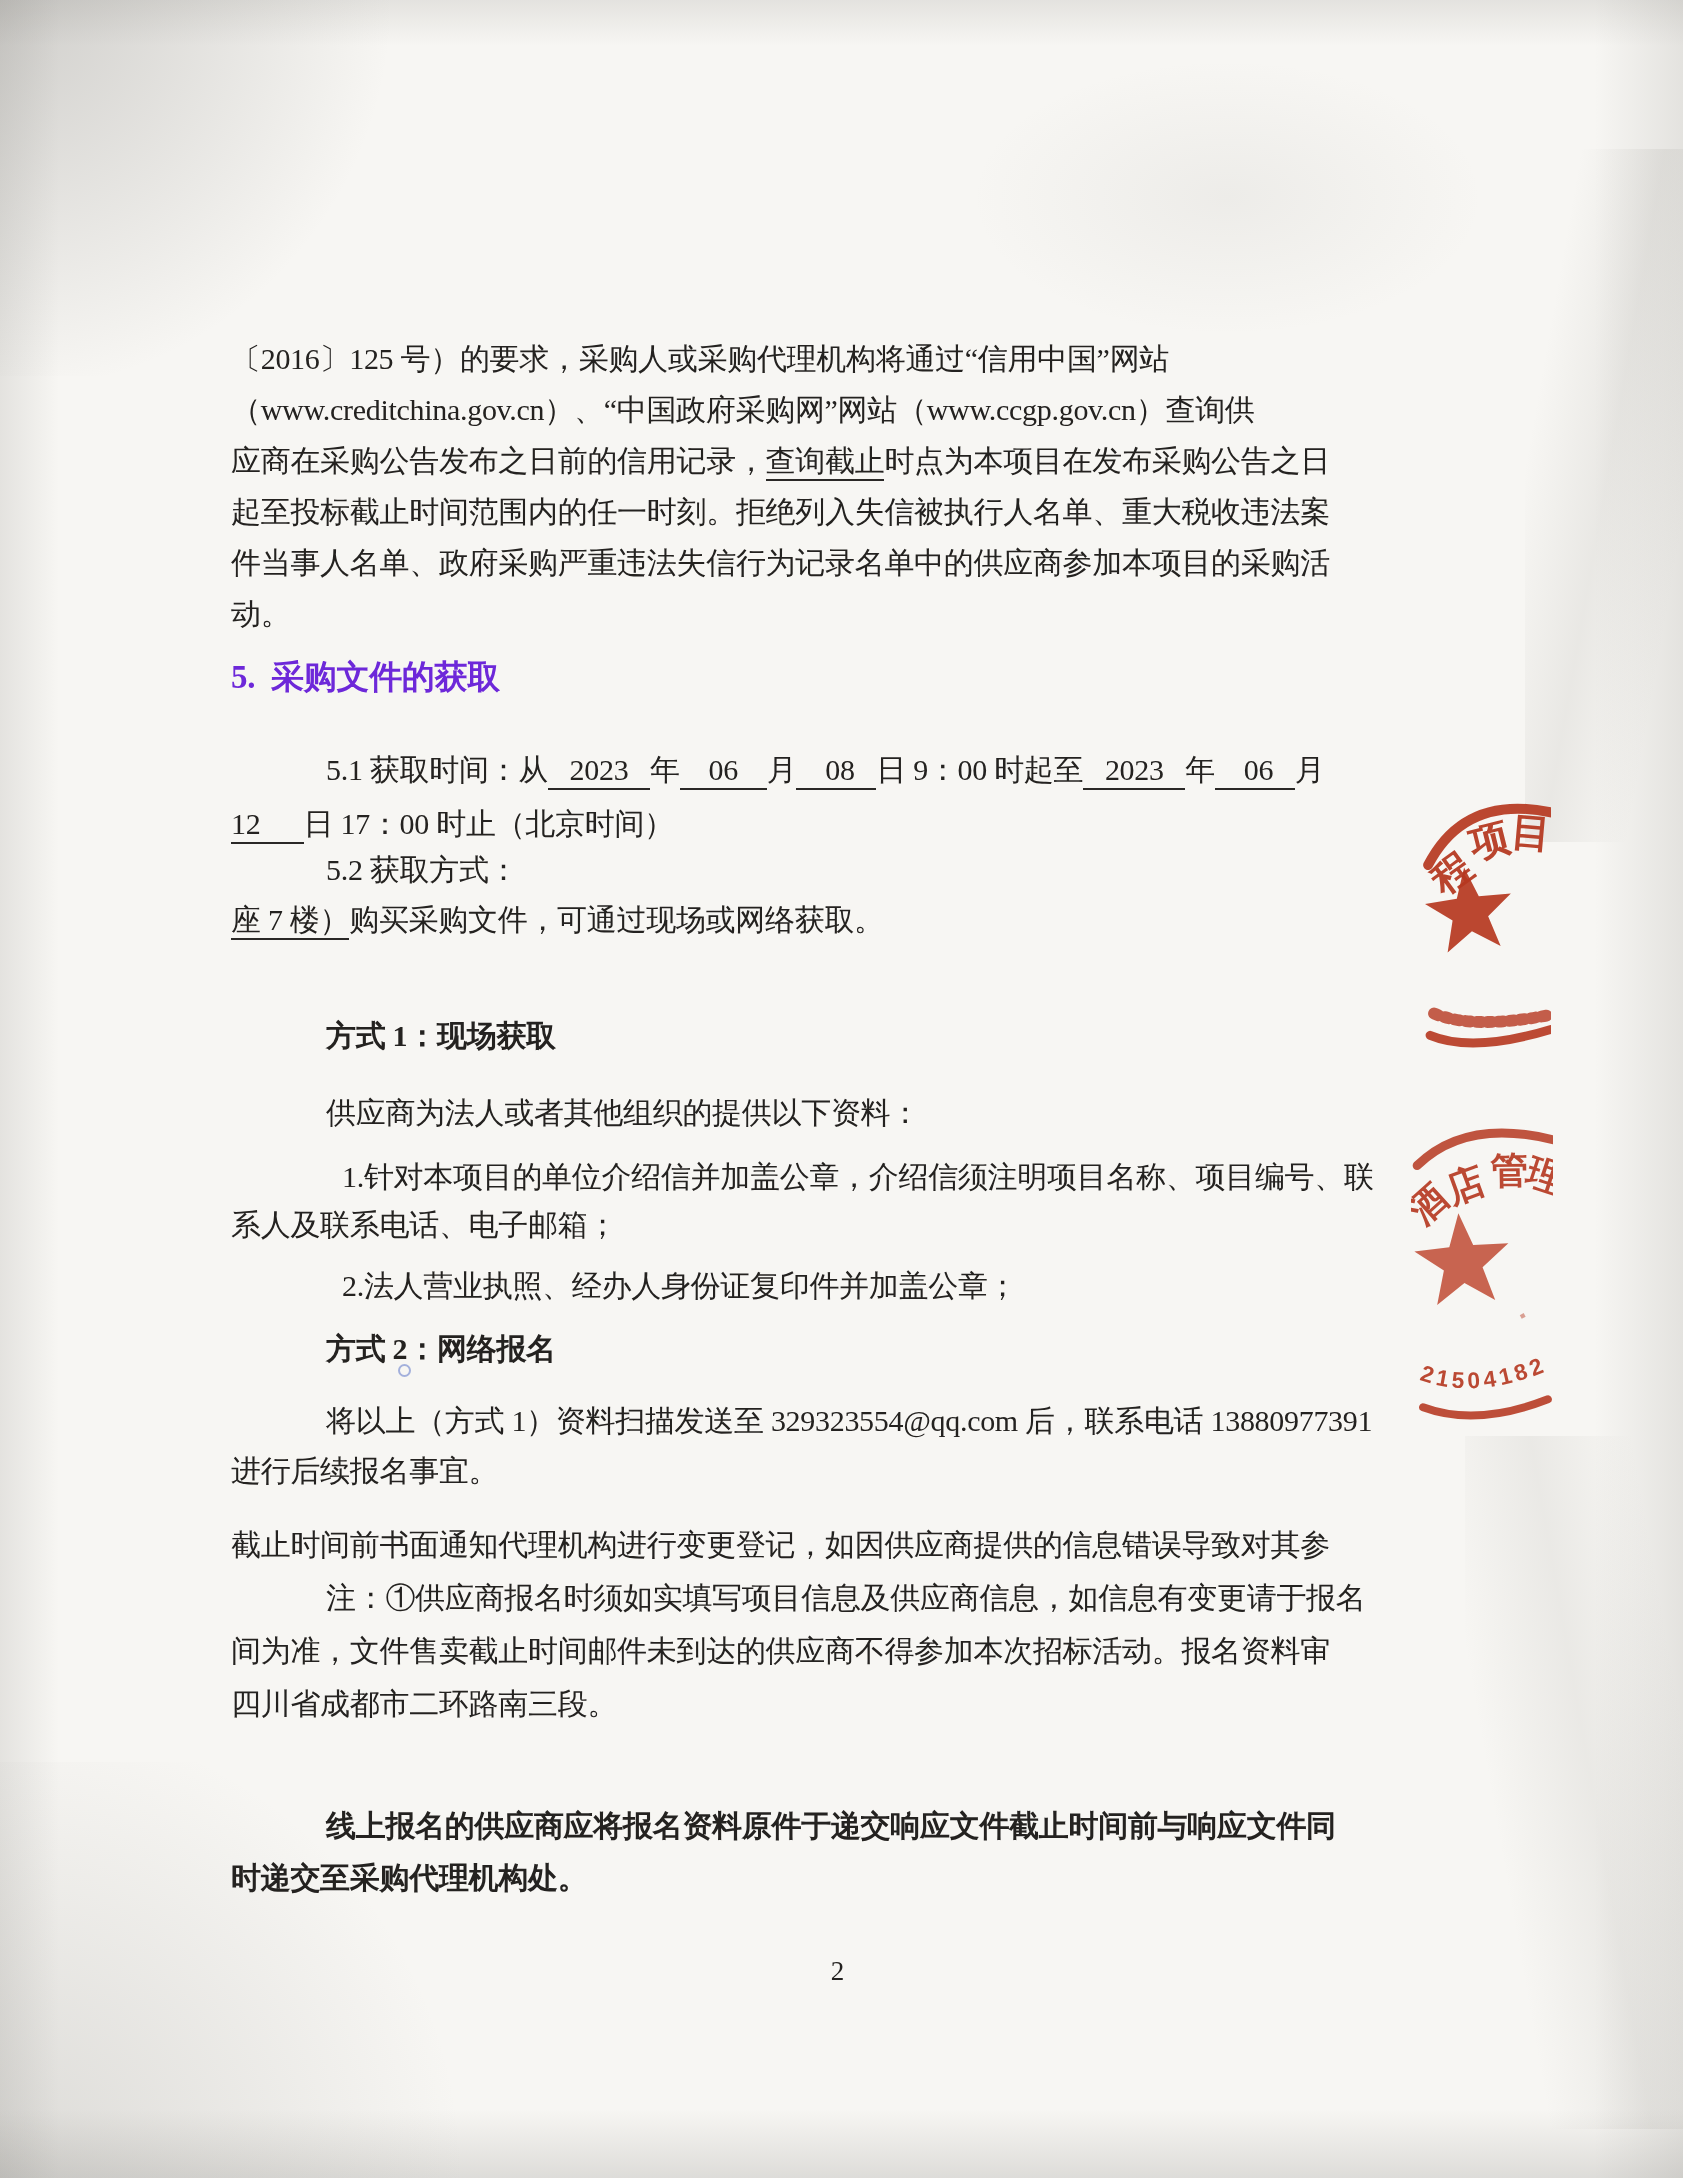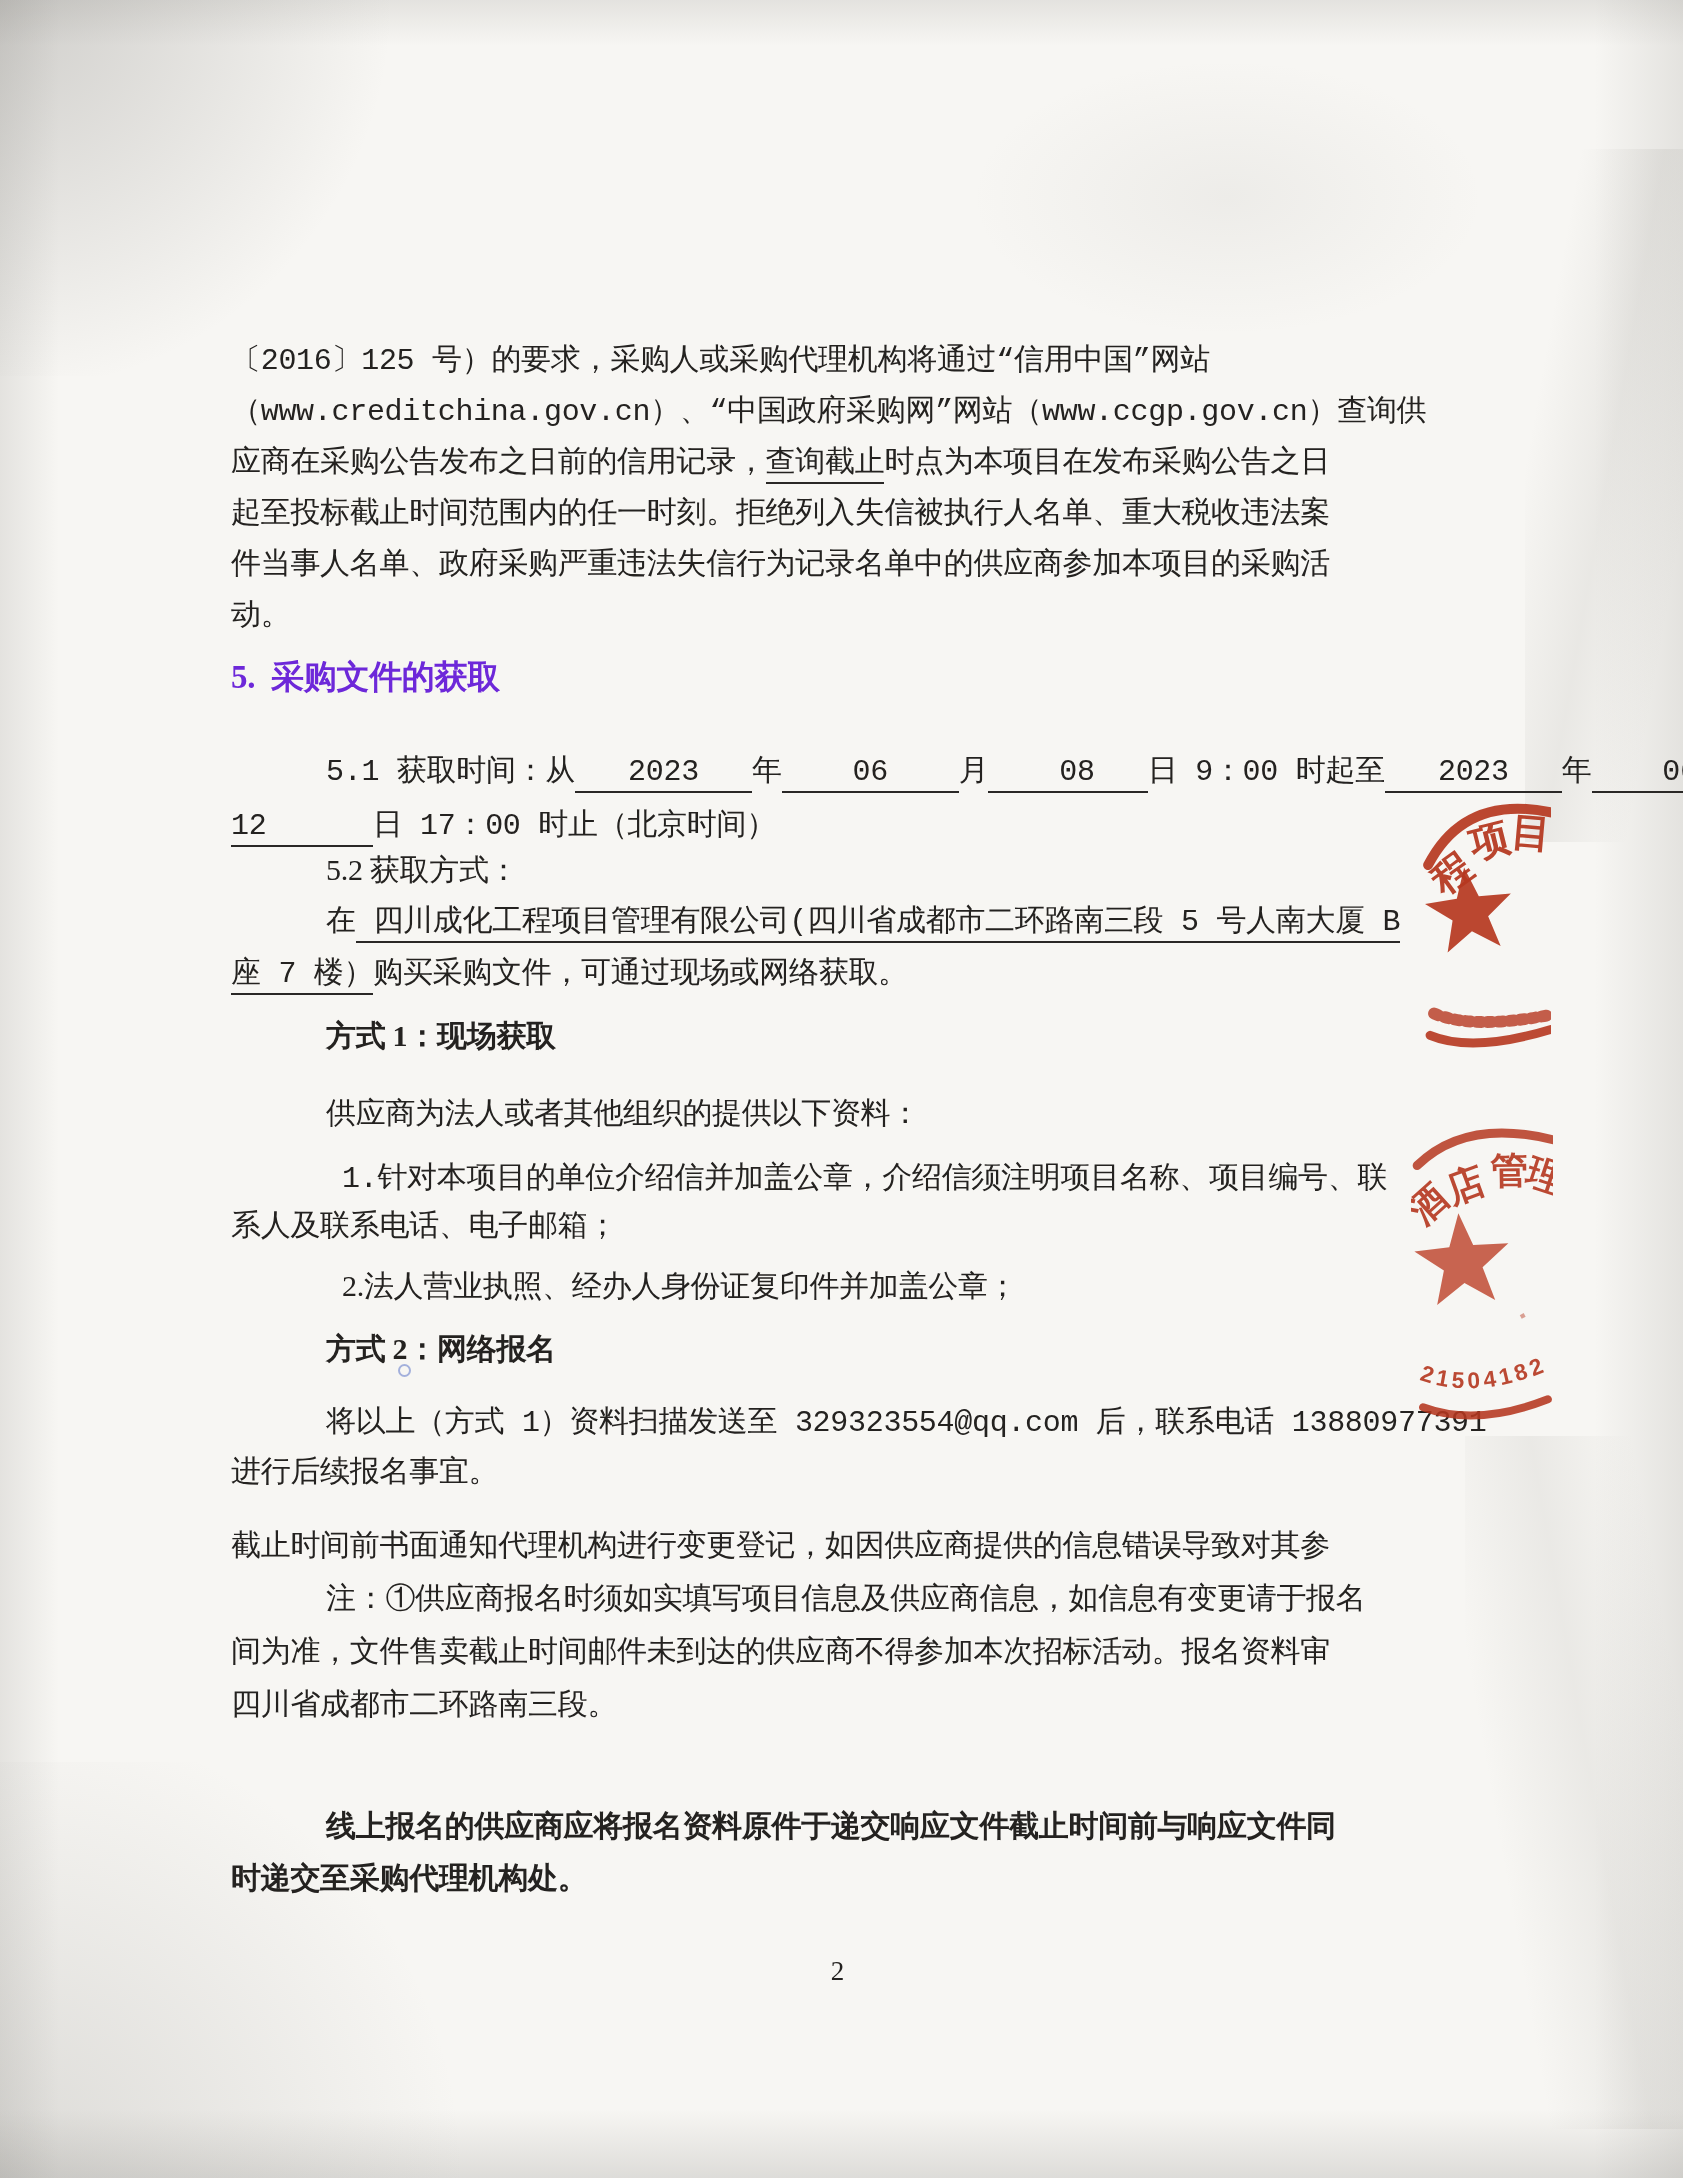--- a/index.html
+++ b/index.html
@@ -13,21 +13,21 @@
   .sh-bl{left:0;bottom:0;width:515px;height:416px;background:radial-gradient(circle at 0 100%, rgba(140,138,133,.26), rgba(140,138,133,0) 70%);}
   .sh-bottom{left:0;bottom:0;width:100%;height:69px;background:linear-gradient(0deg, rgba(140,138,133,.24), rgba(140,138,133,0));}
   .sh-right{right:0;top:0;width:89px;height:100%;background:linear-gradient(270deg, rgba(150,148,143,.20), rgba(150,148,143,0));}
   .sh-wr1{left:1525px;top:149px;width:158px;height:693px;background:linear-gradient(100deg, rgba(160,158,152,0) 20%, rgba(160,158,152,.16) 50%, rgba(160,158,152,0) 80%);}
   .sh-wr2{left:1465px;top:1436px;width:218px;height:693px;background:linear-gradient(80deg, rgba(160,158,152,0) 25%, rgba(160,158,152,.15) 55%, rgba(160,158,152,0) 85%);}
   .sh-mid{left:970px;top:59px;width:515px;height:277px;background:radial-gradient(ellipse at center, rgba(150,148,142,.10), rgba(150,148,142,0) 70%);}
 
   .doc{position:absolute;left:231px;top:0;width:1114px;font-size:30px;color:#242220;letter-spacing:-0.3px;}
   .blk{position:absolute;left:0;width:100%;--lh:51px;}
   .ln{line-height:var(--lh);height:var(--lh);white-space:nowrap;}
-  .seg{white-space:pre;font-family:Liberation Mono, monospace;}
+  .seg{white-space:pre;}
   .u{border-bottom:2.5px solid #2a2826;padding-bottom:2px;}
   .i1{text-indent:95px;}
   .i2{text-indent:111px;}
   .b{font-weight:700;}
   .h5{font-size:33px;font-weight:700;white-space:pre;color:#6d28d9;}
   .pagenum{position:absolute;left:810px;top:1956px;width:55px;text-align:center;font-size:27px;color:#242220;}
   .speck{position:absolute;left:398px;top:1364px;width:9px;height:9px;border:2px solid rgba(95,118,200,.55);border-radius:50%;}
 
   .stamp{position:absolute;overflow:hidden;}
   .stamp svg{display:block;}
@@ -64,21 +64,20 @@
     <div class="blk" style="top:743px;--lh:54px">
       <div class="ln i1"><span class="seg">5.1 获取时间：从</span><span class="seg u">   2023   </span><span class="seg">年</span><span class="seg u">    06    </span><span class="seg">月</span><span class="seg u">    08   </span><span class="seg">日 9：00 时起至</span><span class="seg u">   2023   </span><span class="seg">年</span><span class="seg u">    06   </span><span class="seg">月</span></div>
       <div class="ln"><span class="seg u">12      </span><span class="seg">日 17：00 时止（北京时间）</span></div>
     </div>
 
     <div class="blk" style="top:844px">
       <div class="ln i1">5.2 获取方式：</div>
     </div>
 
     <div class="blk" style="top:894px;--lh:52px">
-      <div class="ln i1"><span class="seg">在</span><span class="seg u"> 四川成化工程项目管理有限公司(四川省成都市二环路南三段 5 号人南大厦 B</span></div>
       <div class="ln"><span class="seg u">座 7 楼）</span><span class="seg">购买采购文件，可通过现场或网络获取。</span></div>
     </div>
 
     <div class="blk b" style="top:1010px">
       <div class="ln i1">方式 1：现场获取</div>
     </div>
 
     <div class="blk" style="top:1087px">
       <div class="ln i1">供应商为法人或者其他组织的提供以下资料：</div>
     </div>

